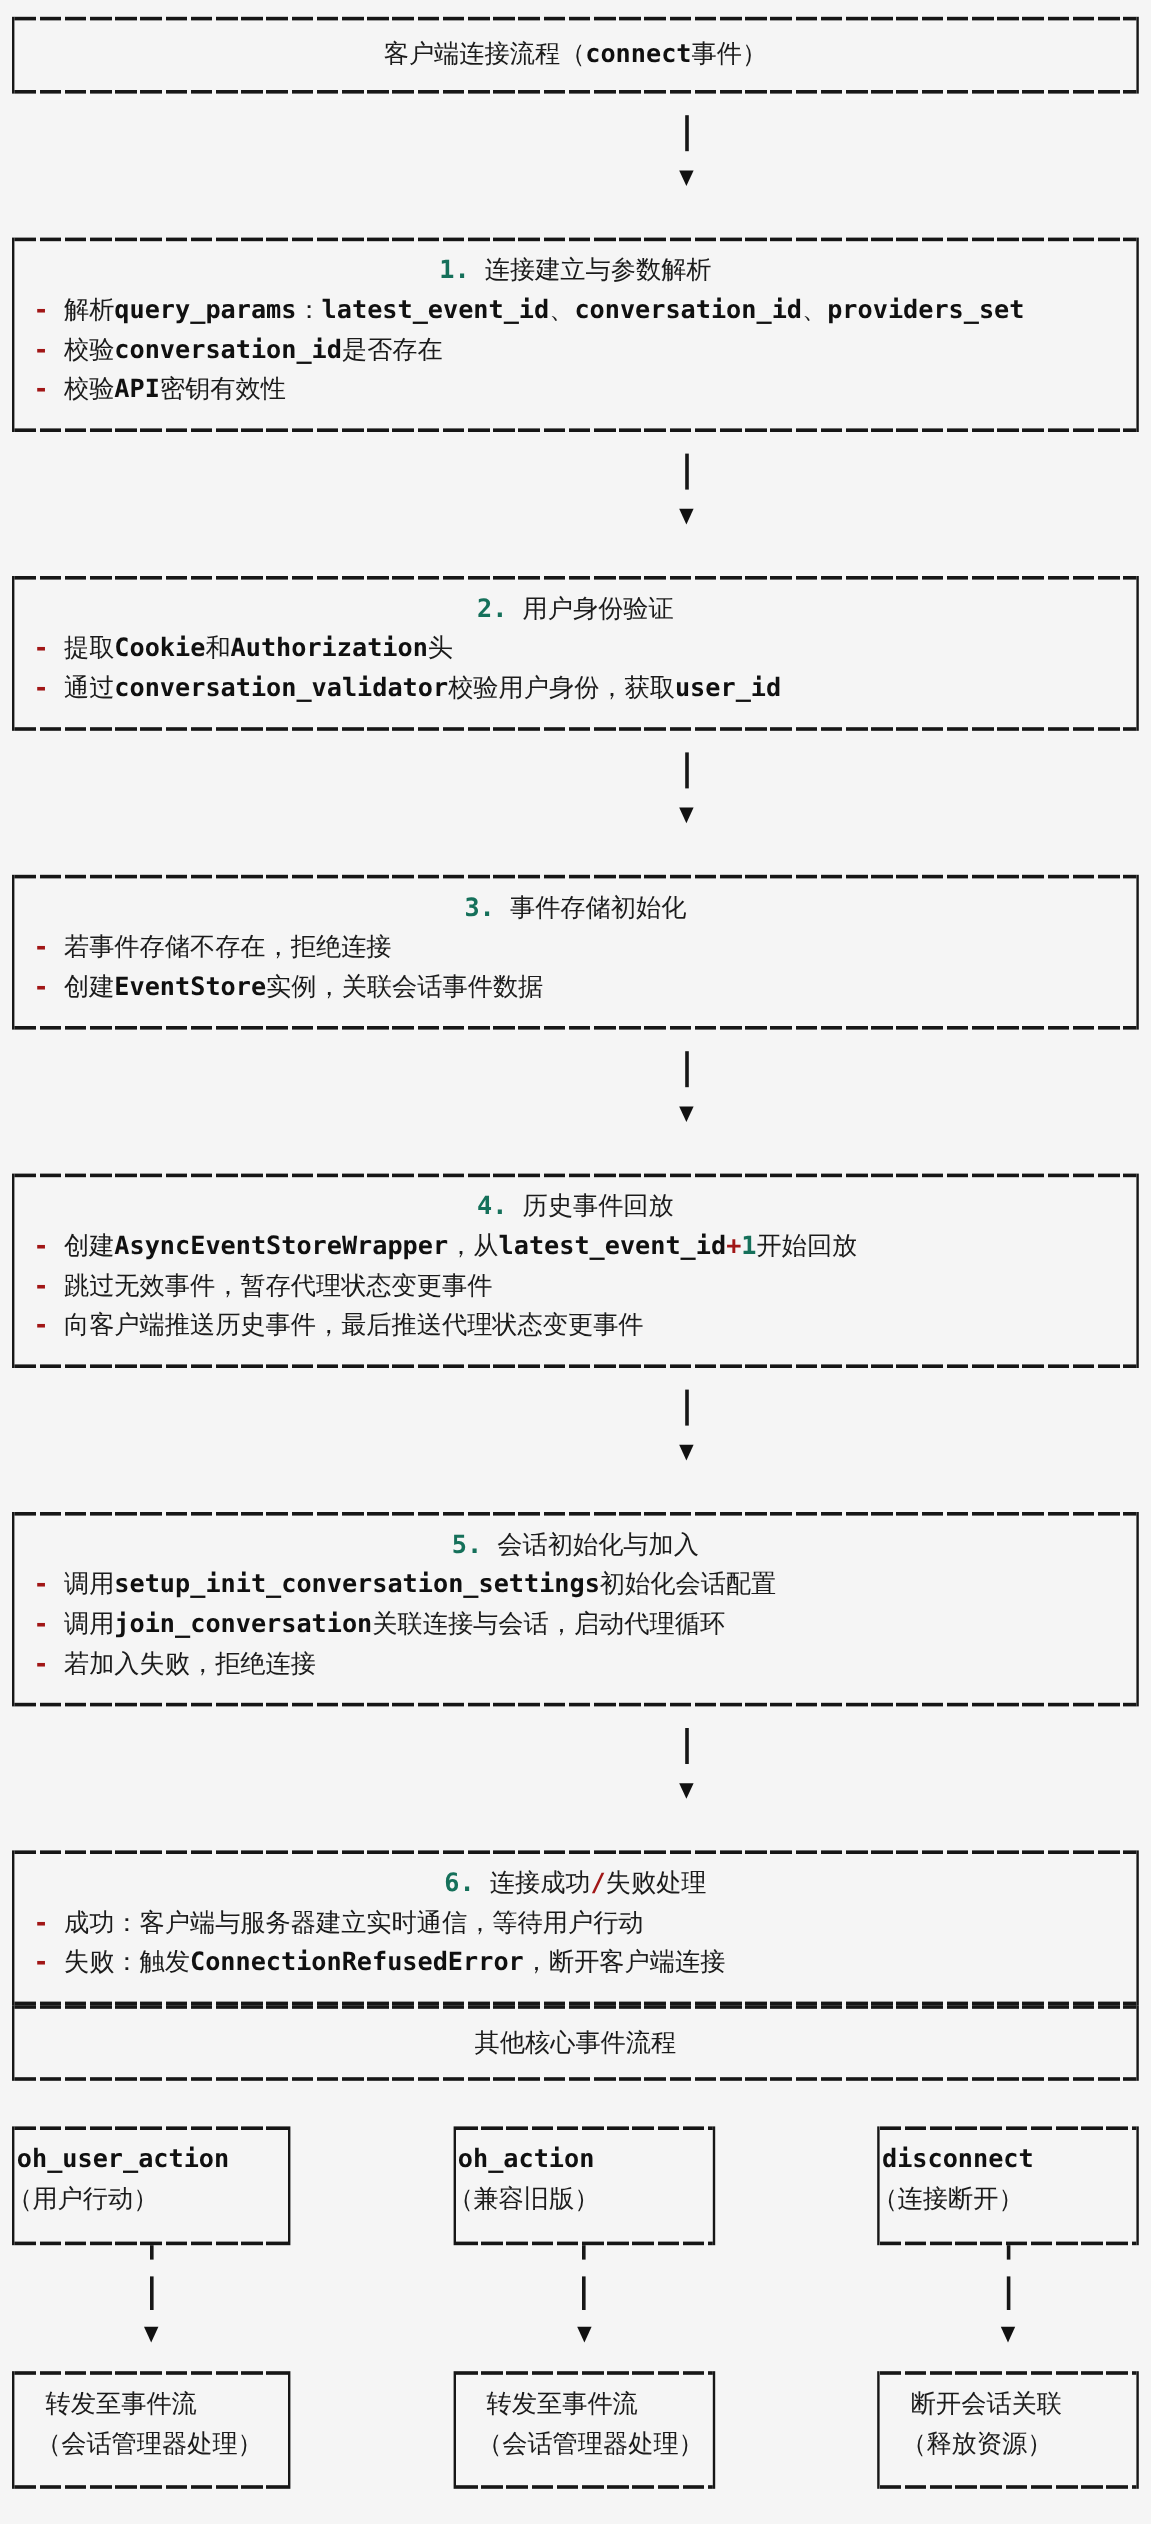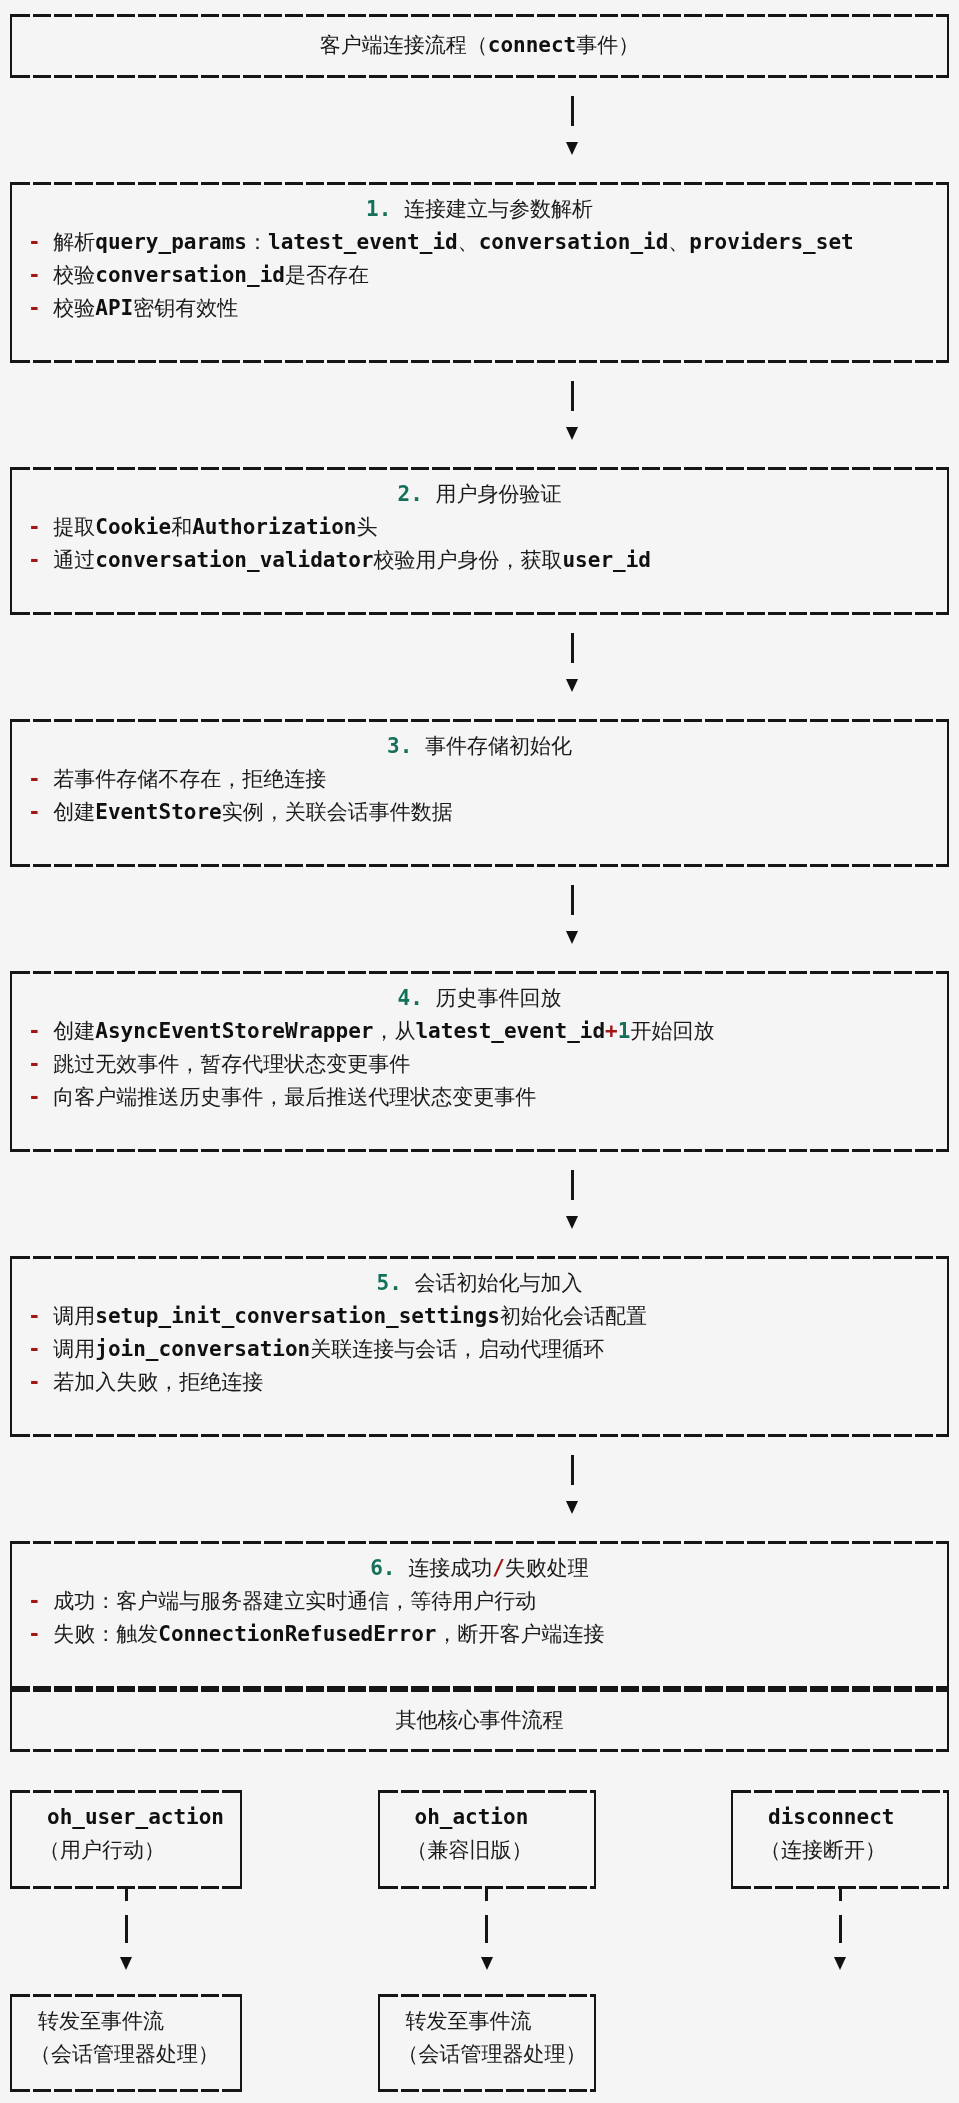--- a/index.html
+++ b/index.html
@@ -24,21 +24,21 @@
     background-image:
       repeating-linear-gradient(90deg, #161616 0 18px, rgba(0,0,0,0) 18px 21px),
       repeating-linear-gradient(90deg, #161616 0 18px, rgba(0,0,0,0) 18px 21px);
     background-size: 100% 3px, 100% 3px;
     background-position: 0 0, 0 100%;
     background-repeat: no-repeat;
     box-sizing: border-box;
   }
   .tbox  { padding: 15px 16px 16px 16px; }
   .tbox2 { padding: 15px 16px 15px 16px; }
-  .wbox  { padding: 11px 16px 38px 16px; }
+  .wbox  { padding: 11px 16px 19px 16px; margin-top: 16px; }
   .line {
     white-space: pre;
     height: 33px;
     line-height: 33px;
   }
   .center { text-align: center; }
   .seg-plain { color: #1b1b1b; font-weight: 400; }
   .seg-code  { color: #101010; font-weight: 700; }
   .seg-num   { color: #15705a; font-weight: 700; }
   .seg-red   { color: #a11616; font-weight: 700; }
@@ -61,21 +61,21 @@
   }
   
   .cols {
     display: flex;
     justify-content: space-between;
     margin-top: 38px;
   }
   .col { display: flex; flex-direction: column; }
   .col-1 { width: 232px; }
   .col-2, .col-3 { width: 218px; }
-  .sbox  { padding: 11px 8px 22px 35px; }
+  .sbox  { padding: 11px 8px 22px 2px; }
   .sbox2 { padding: 11px 8px 21px 26px; }
   .paren { margin-left: -8px; }
   .cconn {
     height: 105px;
     display: flex;
     flex-direction: column;
     align-items: center;
   }
   .stub  { width: 3px; height: 12px; background: #161616; }
   .vbar2 { width: 3px; height: 28px; background: #161616; margin-top: 14px; }
@@ -200,16 +200,20 @@
     <div class="col col-3">
       <div class="abox sbox">
         <div class="line"><span class="seg-code">disconnect</span></div>
         <div class="line paren"><span class="seg-plain">（连接断开）</span></div>
       </div>
       <div class="cconn">
         <div class="stub"></div>
         <div class="vbar2"></div>
         <div class="tri"></div>
       </div>
+      <div class="abox sbox2">
+        <div class="line"><span class="seg-plain">断开会话关联</span></div>
+        <div class="line paren"><span class="seg-plain">（释放资源）</span></div>
+      </div>
     </div>
 
   </div>
 </div>
 
 </body></html>

